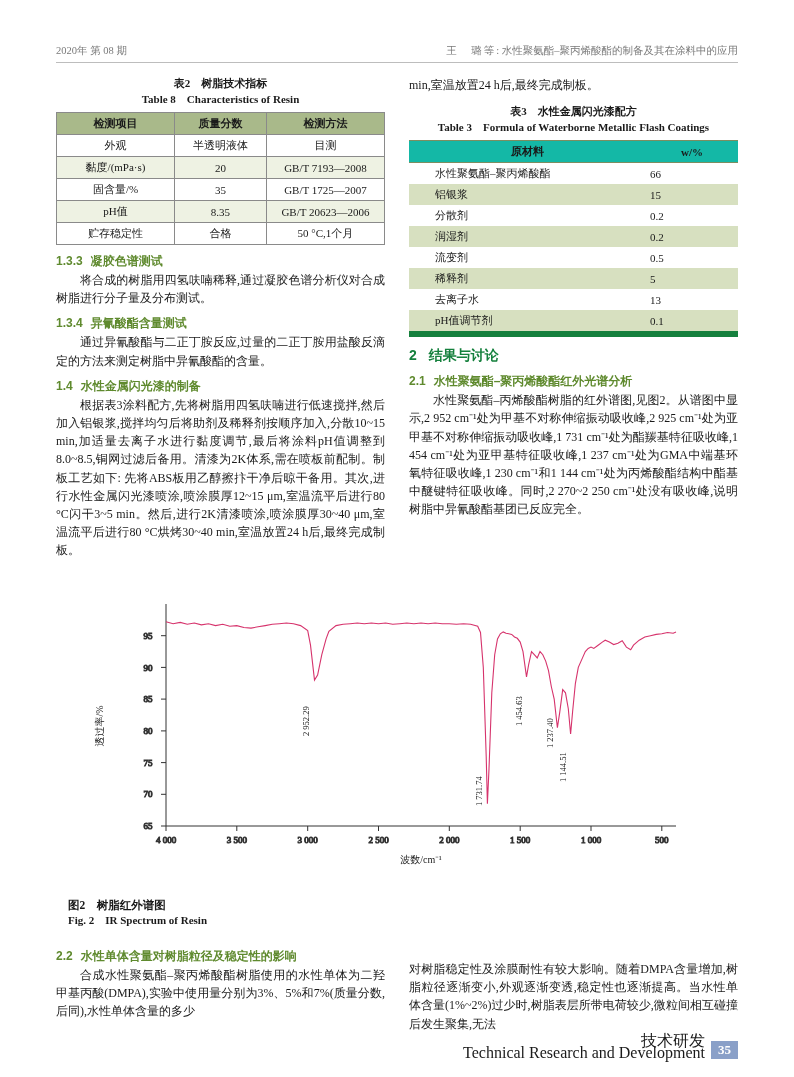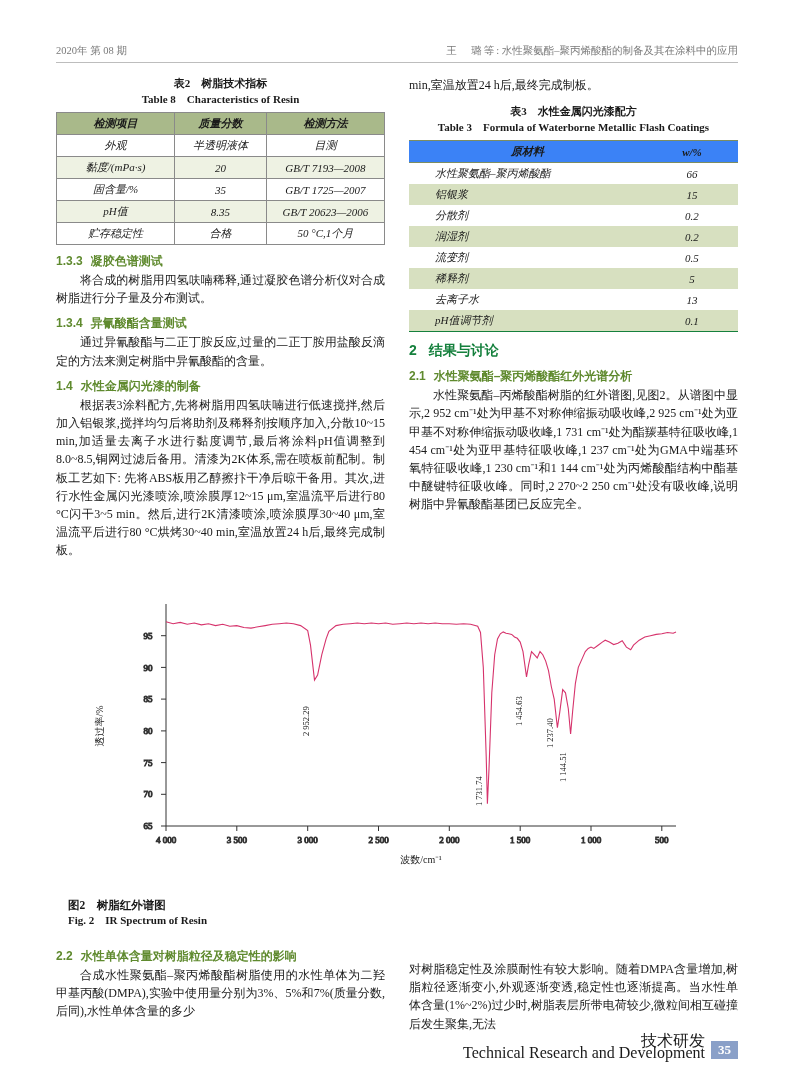--- a/index.html
+++ b/index.html
@@ -34,45 +34,45 @@
   .col-left{left:56px;}
   .col-right{left:409px;}
 
   .tbl-title{
     text-align:center;font-size:11px;font-weight:bold;margin-bottom:1px;
   }
   .tbl-title-en{
     text-align:center;font-size:11px;font-weight:bold;margin-bottom:5px;
     font-family:"Liberation Serif",serif;
   }
-  table{border-collapse:collapse;width:100%;font-size:11px;font-style:italic;}
+  table{border-collapse:collapse;width:100%;font-size:11px;}
   
   .t2 td,.t2 th{
     border:1px solid #8a8a8a;padding:2px 3px;text-align:center;
     height:17px;
   }
   .t2 thead th{
     background:#a9b98a;color:#1a1a1a;font-weight:bold;border-color:#8a8a8a;
   }
   .t2 tbody tr:nth-child(odd) td{background:#ffffff;}
   .t2 tbody tr:nth-child(even) td{background:#eef2e3;}
 
   
   .t3{width:100%;font-size:11px;}
   .t3 th,.t3 td{padding:2px 4px;height:17px;}
   .t3 thead th{
-    background:#3b82f6;font-weight:bold;text-align:center;
+    background:#14b8a6;font-weight:bold;text-align:center;
     border-top:1px solid #7d8d60;border-bottom:1px solid #7d8d60;
   }
   .t3 thead th.c1{text-align:center;}
-  .t3 tbody td{text-align:center;}
+  .t3 tbody td{text-align:left;}
   .t3 tbody td.c1{text-align:left;padding-left:26px;}
   .t3 tbody tr:nth-child(odd) td{background:#ffffff;}
   .t3 tbody tr:nth-child(even) td{background:#d7e0c0;}
-  .t3 tbody tr:last-child td{border-bottom:1px solid #15803d;}
+  .t3 tbody tr:last-child td{border-bottom:6px solid #15803d;}
 
   h3.sec{
     color:#5f8a2e;font-size:12px;font-weight:bold;margin:8px 0 1px 0;
     font-family:"Liberation Sans",sans-serif;
   }
   h3.sec .num{margin-right:8px;}
   h2.sec2{
     color:#15803d;font-size:14px;font-weight:bold;margin:10px 0 3px 0;
     font-family:"Liberation Sans",sans-serif;
   }

